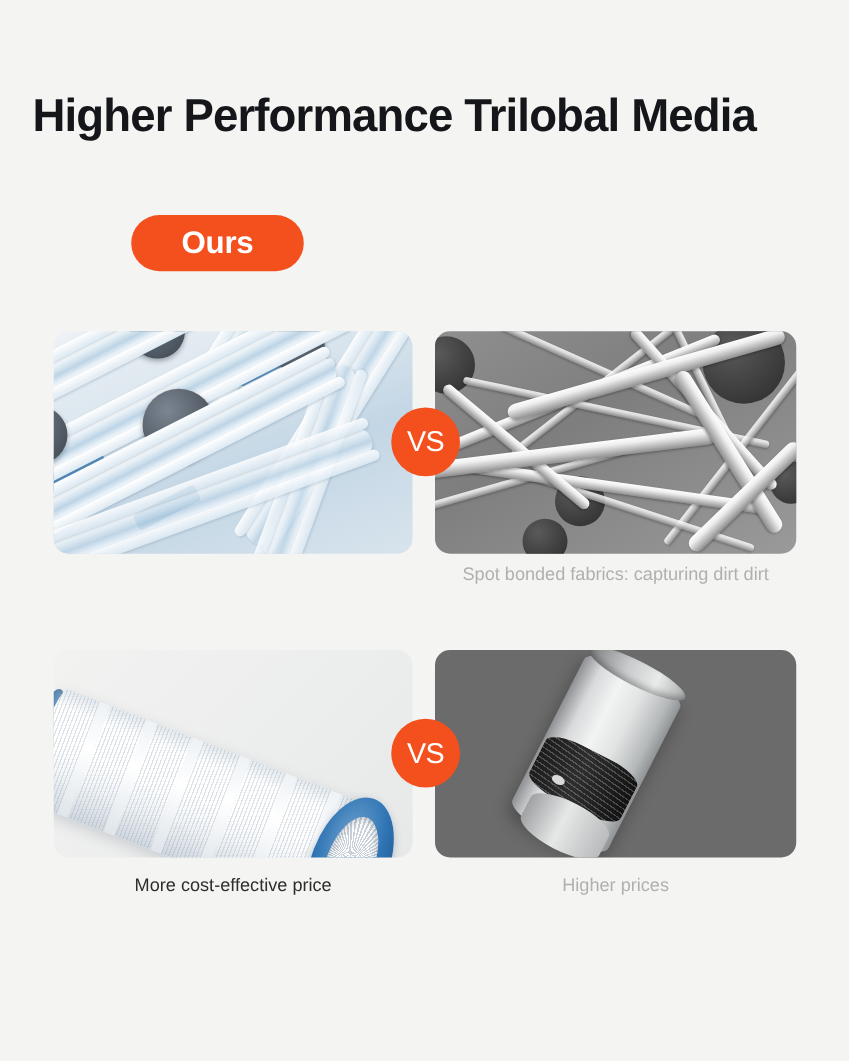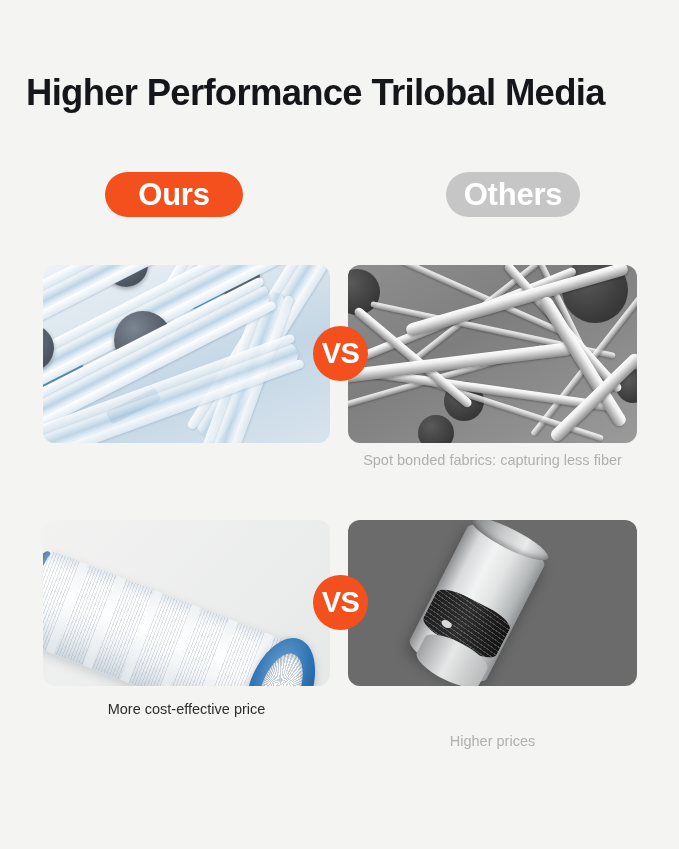--- a/index.html
+++ b/index.html
@@ -43,21 +43,21 @@
     width: 679px;
     height: 46px;
   }
   .badge {
     position: absolute;
     height: 45px;
     border-radius: 23px;
     display: flex;
     align-items: center;
     justify-content: center;
-    font-size: 31px;
+    font-size: 25px;
     font-weight: 700;
     color: #ffffff;
     letter-spacing: -0.2px;
   }
   .badge-ours {
     left: 105px;
     width: 138px;
     background: #f4501e;
   }
   .badge-others {
@@ -275,22 +275,22 @@
   }
 
   
   .vs {
     position: absolute;
     width: 55px;
     height: 55px;
     border-radius: 50%;
     background: #f4501e;
     color: #ffffff;
-    font-size: 29px;
-    font-weight: 700;
+    font-size: 23px;
+    font-weight: 400;
     display: flex;
     align-items: center;
     justify-content: center;
     letter-spacing: -0.5px;
     z-index: 5;
   }
   .vs-1 { left: 313px; top: 326px; }
   .vs-2 { left: 313px; top: 575px; }
 
   
@@ -299,32 +299,31 @@
     text-align: center;
     font-size: 14.5px;
     line-height: 20px;
   }
   .caption.ours   { color: #2d2d2d; }
   .caption.others { color: #b0b0b0; }
 
   .cap-1 { left: 43px;  top: 450px; width: 287px; }
   .cap-2 { left: 348px; top: 450px; width: 289px; }
   .cap-3 { left: 43px;  top: 699px; width: 287px; }
-  .cap-4 { left: 348px; top: 731px; width: 289px; }
+  .cap-4 { left: 348px; top: 699px; width: 289px; }
 </style>
 </head>
 <body>
 
 <div class="page">
 
   <div class="title">Higher Performance Trilobal Media</div>
 
   <div class="badge-row">
     <div class="badge badge-ours">Ours</div>
-    <div class="badge badge-others">Others</div>
   </div>
 
   <div class="row1">
 
     <div class="panel panel-left trilobal">
       <div class="tl-stage">
         <div class="blue-gap bg1"></div>
         <div class="blue-gap bg2"></div>
         <div class="blue-gap bg3"></div>
 
@@ -374,21 +373,21 @@
         <div class="rod thick" style="width:120px;left:188px;top:126px;transform:rotate(-44deg);"></div>
       </div>
     </div>
 
     <div class="vs vs-1">VS</div>
 
     <div class="caption ours cap-1">
     </div>
 
     <div class="caption others cap-2">
-      <div>Spot bonded fabrics: capturing less fiber</div>
+      <div>Spot bonded fabrics: capturing dirt dirt</div>
     </div>
   </div>
 
   <div class="row2">
 
     <div class="panel panel-left cartridge-panel">
       <div class="cart-body">
         <div class="cap-far"></div>
         <div class="cart-tube">
           <div class="band" style="left:34px;"></div>

